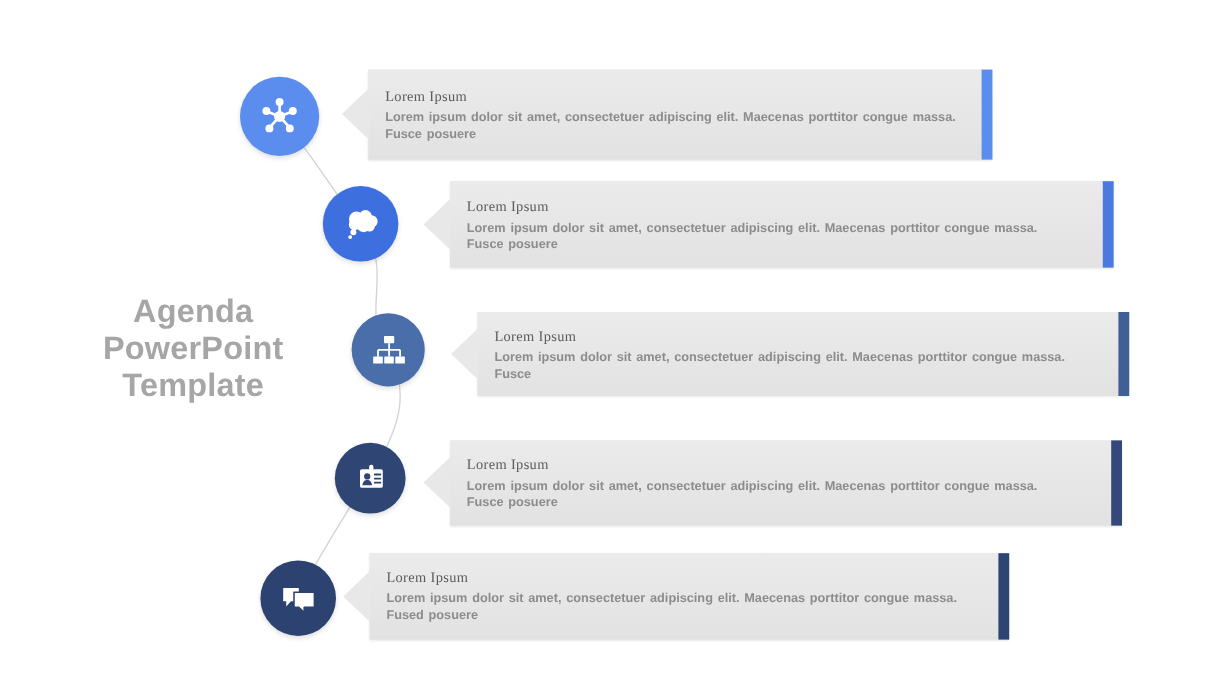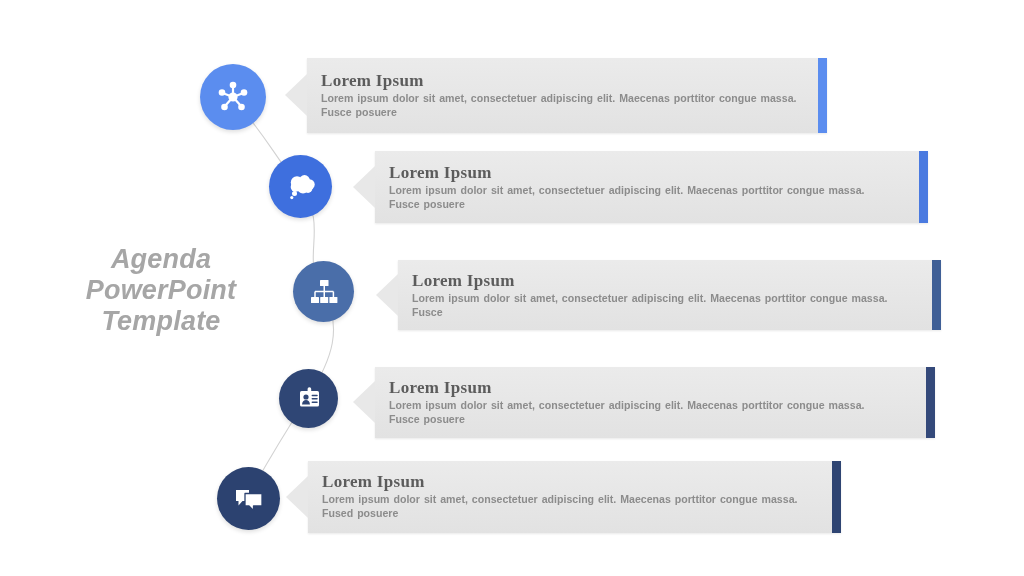--- a/index.html
+++ b/index.html
@@ -26,21 +26,20 @@
     left: 38px;
     top: 244px;
     width: 246px;
     text-align: center;
     font-size: 27px;
     font-weight: bold;
     line-height: 31px;
     color: #a6a6a6;
     letter-spacing: 0.2px;
     white-space: pre-line;
-    font-style: italic;
   }
 
   
   #connector {
     position: absolute;
     left: 0;
     top: 0;
     width: 1024px;
     height: 576px;
     pointer-events: none;
@@ -72,22 +71,22 @@
   .accent {
     position: absolute;
     top: 0;
     width: 9px;
   }
   .card-text {
     position: absolute;
   }
   .card-head {
     font-family: "Liberation Serif", serif;
-    font-size: 17px;
-    font-weight: bold;
+    font-size: 12px;
+    font-weight: normal;
     color: #5c5c5c;
     letter-spacing: 0.3px;
     margin: 0 0 3px 0;
     line-height: 15px;
   }
   .card-body {
     font-size: 10.6px;
     color: #8c8c8c;
     line-height: 14px;
     margin: 0;

